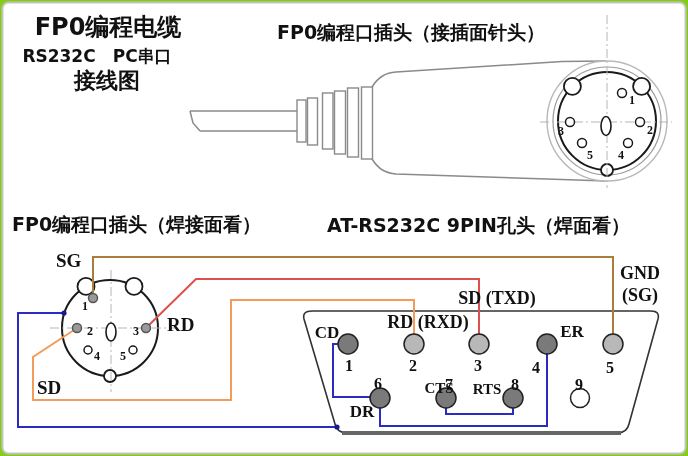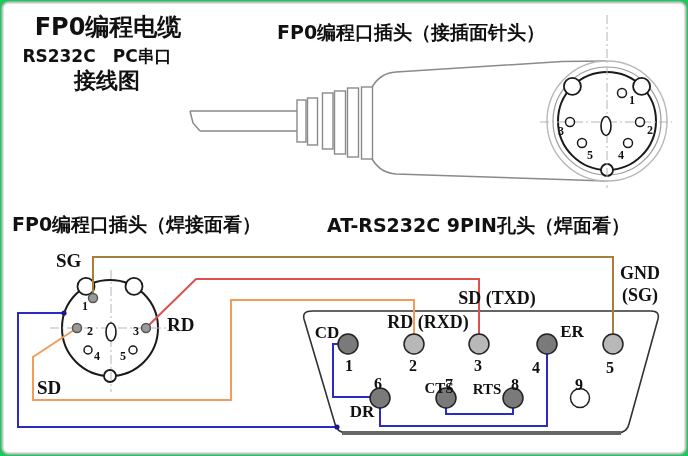--- a/index.html
+++ b/index.html
@@ -1,16 +1,16 @@
 <!DOCTYPE html>
 <html><head>
 <meta charset="utf-8">
 <style>
   html,body{margin:0;padding:0;background:#fff;}
-  .stage{position:relative;width:688px;height:456px;background:#22c55e;overflow:hidden;
+  .stage{position:relative;width:688px;height:456px;background:#84cc16;overflow:hidden;
          font-family:"Liberation Sans","DejaVu Sans",sans-serif;}
   svg{display:block;}
   text{fill:#111;}
   .cnb{font-family:"DejaVu Sans","Liberation Sans",sans-serif;font-weight:bold;}
   .lab{font-family:"Liberation Serif","DejaVu Serif",serif;font-weight:bold;}
   .outline{fill:#fff;stroke:#1a1a1a;stroke-width:2;}
   .ring1{fill:#fff;stroke:#b8b8b8;stroke-width:1.4;}
   .ring2{fill:#fff;stroke:#9a9a9a;stroke-width:1.2;}
   .notch{fill:#fff;stroke:#1a1a1a;stroke-width:1.8;}
   .gray{stroke:#8a8a8a;stroke-width:1.5;fill:none;}

